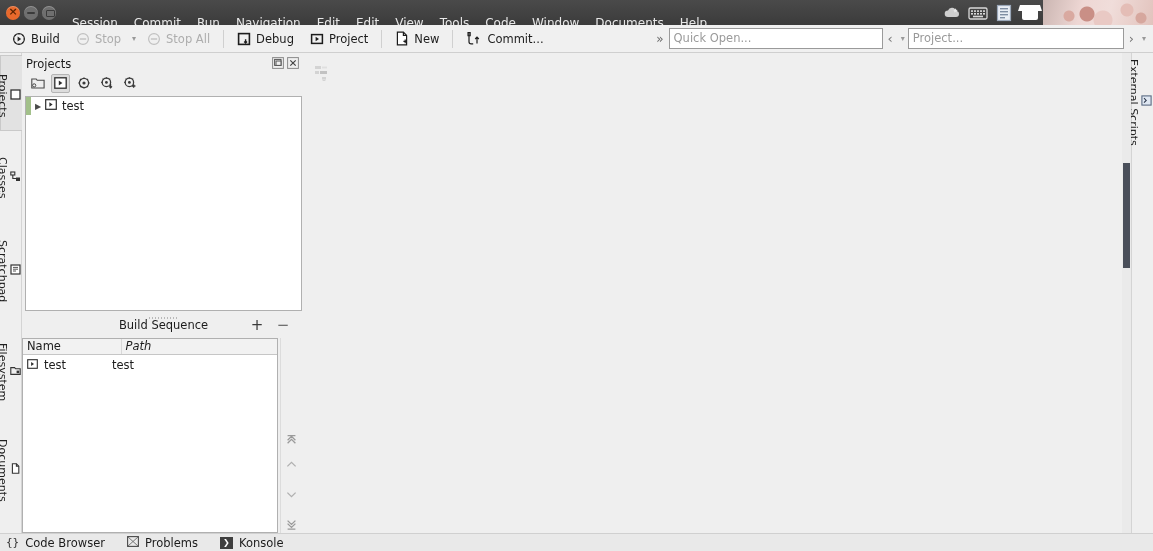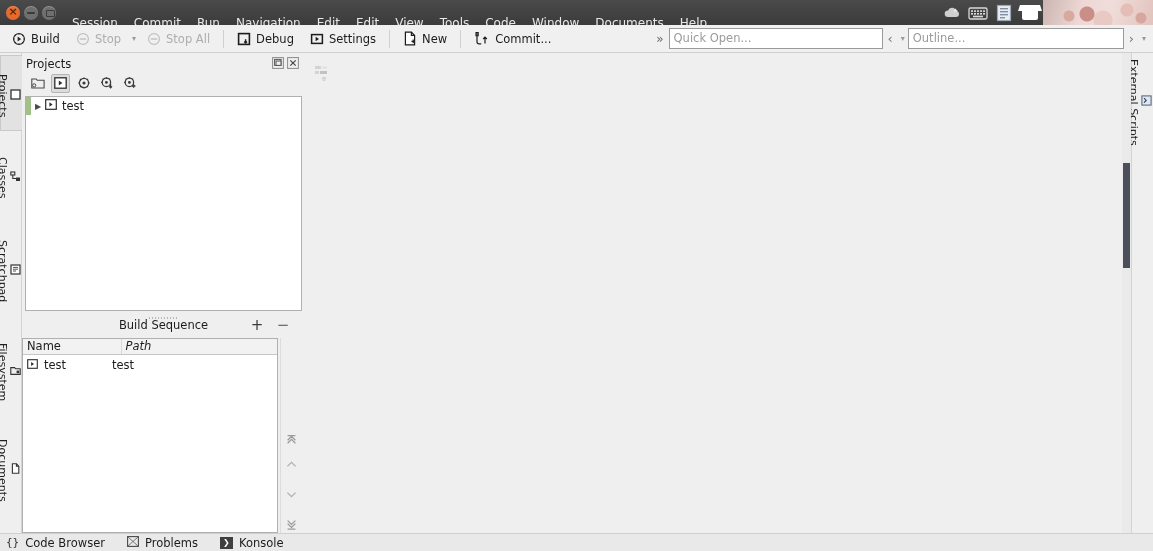--- a/index.html
+++ b/index.html
@@ -320,21 +320,21 @@
         <path d="M8.6 7.3v3.4M7.2 9.4l1.4 1.5 1.4-1.5" stroke="#1c1c1c" stroke-width="1.4" fill="none"></path>
       </svg>
       <span>Debug</span>
     </div>
 
     <div class="tbtn">
       <svg width="14" height="14" viewBox="0 0 14 14">
         <rect x="1.6" y="2.6" width="10.8" height="8.8" fill="none" stroke="#1c1c1c" stroke-width="1.5"></rect>
         <path d="M5.6 4.8l3.4 2.2-3.4 2.2z" fill="#1c1c1c"></path>
       </svg>
-      <span>Settings</span>
+      <span>Project</span>
     </div>
 
     <span class="tsep"></span>
 
     <div class="tbtn">
       <svg width="14" height="15" viewBox="0 0 14 15">
         <path d="M2.4 1.2h6l3.2 3.2v9.4H2.4z" fill="#fff" stroke="#1c1c1c" stroke-width="1.2"></path>
         <path d="M8.4 1.2v3.2h3.2" fill="none" stroke="#1c1c1c" stroke-width="1.2"></path>
         <path d="M8.4 10.4h3.6M10.2 8.6v3.6" stroke="#1c1c1c" stroke-width="1.2"></path>
       </svg>
@@ -357,21 +357,21 @@
     <span class="chev">»</span>
 
     <div class="qinput" style="width:214px">
       <span>Quick Open...</span>
     </div>
 
     <span class="arrowbtn">‹</span>
     <span class="tinyarrow">▾</span>
 
     <div class="qinput" style="width:216px">
-      <span>Outline...</span>
+      <span>Project...</span>
     </div>
 
     <span class="arrowbtn">›</span>
     <span class="tinyarrow">▾</span>
   </div>
 
   <div class="vstrip">
 
     <div class="vtab active" style="top:2px; height:76px;">
       <span class="vico">

